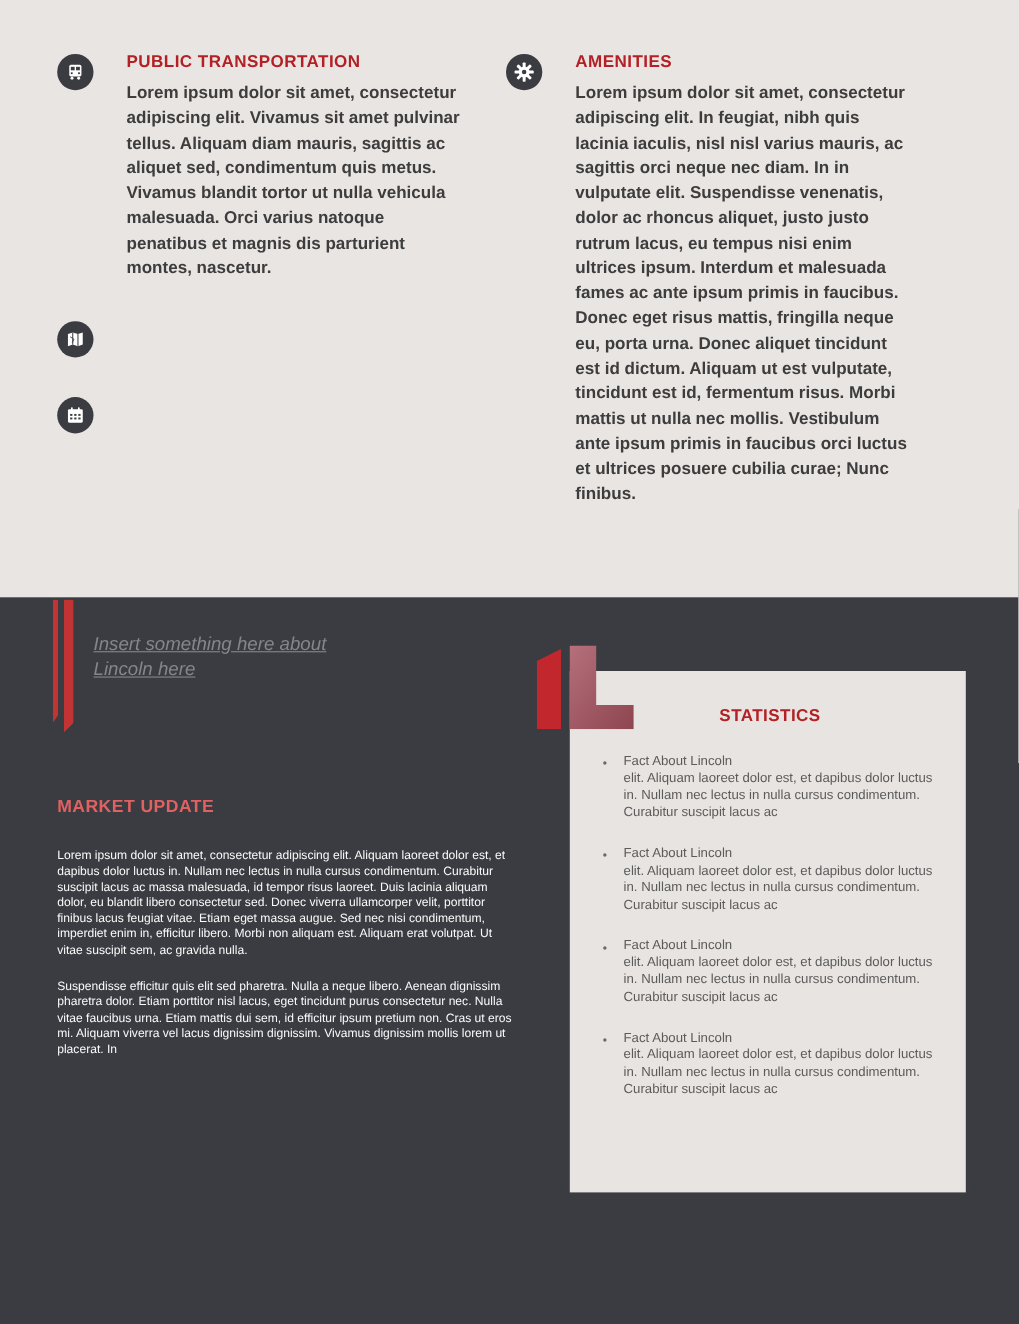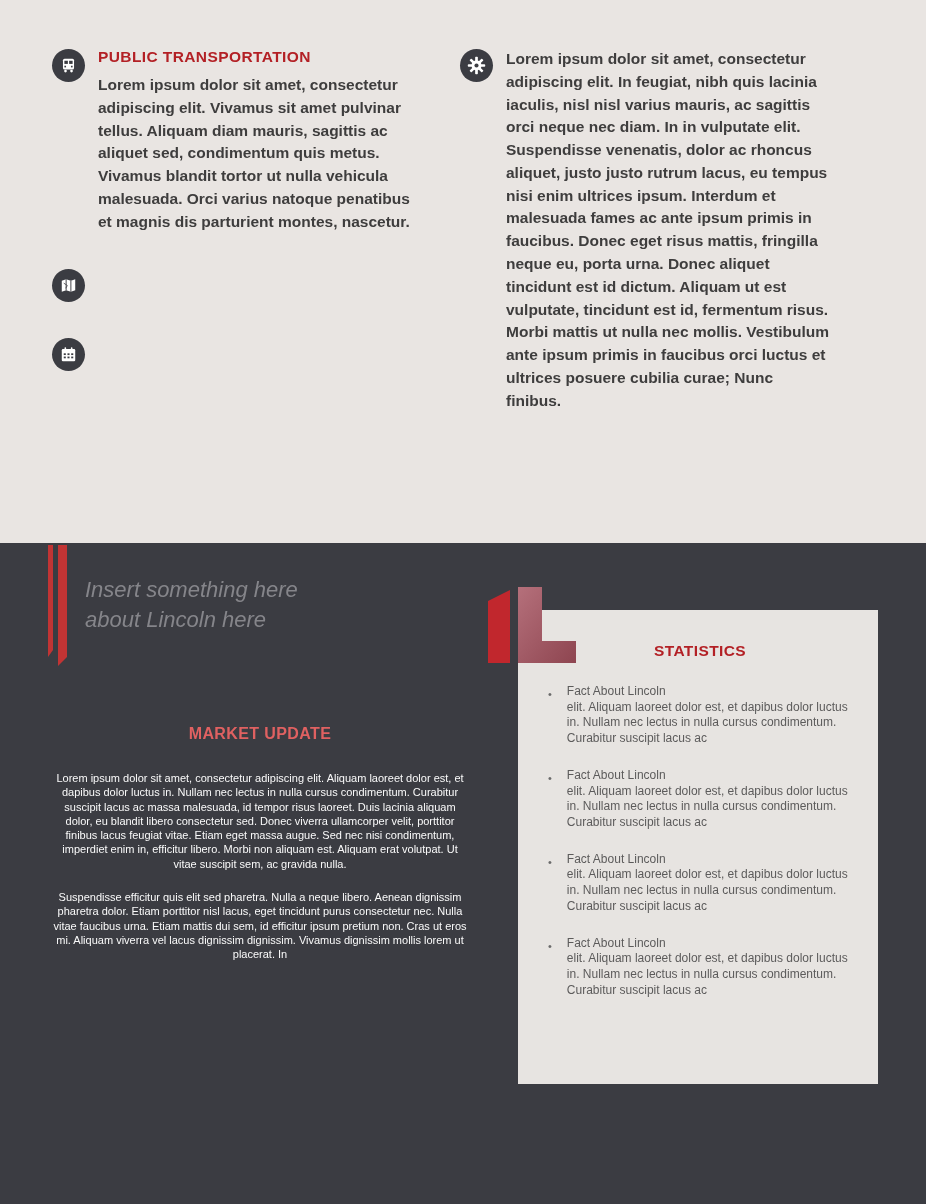--- a/index.html
+++ b/index.html
@@ -16,21 +16,21 @@
 
   
   .top-section {
     display:flex;
     gap:42px;
     padding:48px 52px 0 52px;
   }
   .col-left  { flex:0 0 366px; }
   .col-right { flex:0 0 372px; }
 
-  .info-block { display:flex; gap:13px; margin-bottom:35px; }
+  .info-block { display:flex; gap:30px; margin-bottom:35px; }
   .icon-circle {
     flex:0 0 33px; width:33px; height:33px; border-radius:50%;
     background: var(--dark_bg, #3b3c42);
     display:flex; align-items:center; justify-content:center;
     margin-top:1px;
   }
   .icon-circle svg { width:19px; height:19px; display:block; }
 
   .sec-title {
     color: var(--accent, #b32025);
@@ -56,42 +56,43 @@
     width:5px; height:112px; background: var(--ribbon_red, #c23434);
     clip-path: polygon(0 0, 100% 0, 100% calc(100% - 7px), 0 100%);
   }
   .stripe-thick {
     width:9px; height:121px; background: var(--ribbon_red, #c23434);
     clip-path: polygon(0 0, 100% 0, 100% calc(100% - 9px), 0 100%);
   }
 
   .placeholder-note {
     position:absolute; left:85px; top:32px; width:255px;
-    font-style:italic; font-size:22px; line-height:1.35;
+    font-style:italic; font-size:17px; line-height:1.35;
     color:#85858a;
+    text-decoration:underline;
   }
 
   .stats-card {
     position:absolute; left:518px; top:67px;
     width:360px; height:474px;
     background: var(--card_bg, #e7e4e1);
     padding:32px 26px 0 30px;
   }
   .stats-title {
     color: var(--accent, #b32025);
     font-size:15.5px; font-weight:700; letter-spacing:.4px;
     text-align:center; margin-bottom:24px;
   }
   .stat-item { display:flex; gap:15px; margin-bottom:21px; }
   .stat-bullet { color:#6a6a6a; font-size:11px; line-height:19px; padding-top:1px; }
   .stat-text { font-size:12px; line-height:1.31; color: var(--text_gray, #5c5b5b); }
 
   .logo-mark { position:absolute; left:488px; top:40px; width:92px; height:80px; }
 
-  .market-block { position:absolute; left:52px; top:182px; width:416px;text-align:center; }
+  .market-block { position:absolute; left:52px; top:182px; width:416px; }
   .market-title {
     color: var(--market_accent, #e06161);
     font-size:16px; font-weight:700; letter-spacing:.4px;
     margin-bottom:28px;
   }
   .market-block p {
     color: var(--text_light, #fafafa);
     font-size:11px; line-height:1.3;
     margin-bottom:19px;
   }
@@ -165,20 +166,21 @@
               <rect x="-1.7" y="-11" width="3.4" height="6.5" rx="1" transform="rotate(180)"></rect>
               <rect x="-1.7" y="-11" width="3.4" height="6.5" rx="1" transform="rotate(225)"></rect>
               <rect x="-1.7" y="-11" width="3.4" height="6.5" rx="1" transform="rotate(270)"></rect>
               <rect x="-1.7" y="-11" width="3.4" height="6.5" rx="1" transform="rotate(315)"></rect>
               <circle r="6.3"></circle>
             </g>
             <circle cx="12" cy="12" r="2.6" fill="#3b3c42"></circle>
           </svg>
         </div>
         <div>
+          <h3 class="sec-title">AMENITIES</h3>
           <p class="body-text">Lorem ipsum dolor sit amet, consectetur adipiscing elit. In feugiat, nibh quis lacinia iaculis, nisl nisl varius mauris, ac sagittis orci neque nec diam. In in vulputate elit. Suspendisse venenatis, dolor ac rhoncus aliquet, justo justo rutrum lacus, eu tempus nisi enim ultrices ipsum. Interdum et malesuada fames ac ante ipsum primis in faucibus. Donec eget risus mattis, fringilla neque eu, porta urna. Donec aliquet tincidunt est id dictum. Aliquam ut est vulputate, tincidunt est id, fermentum risus. Morbi mattis ut nulla nec mollis. Vestibulum ante ipsum primis in faucibus orci luctus et ultrices posuere cubilia curae; Nunc finibus.</p>
         </div>
       </div>
     </div>
 
   </section>
 
   <section class="bottom-section">
 
     <div class="ribbon">

